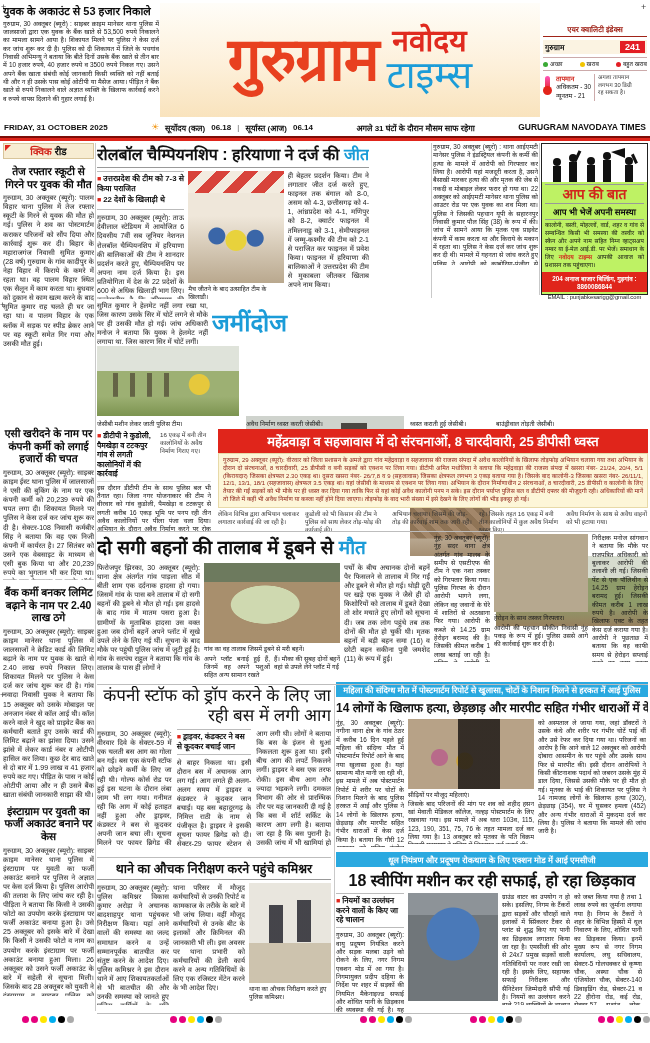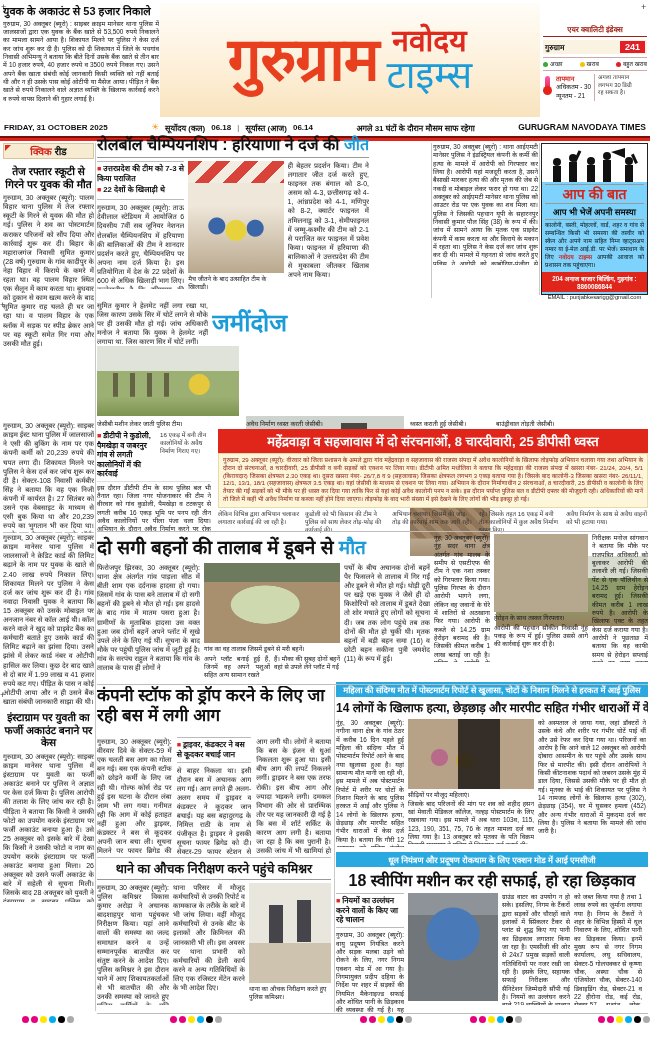--- a/index.html
+++ b/index.html
@@ -41,35 +41,35 @@
   .dateline{left:0;top:118px;width:650px;height:18px;display:flex;align-items:center;font-size:8px;font-weight:700;padding:0 4px;gap:6px}
   .redrule{left:0;top:136px;width:650px;height:5px;background:linear-gradient(180deg,#7e0d07 0 35%,#fff 35% 45%,#e0251b 45% 100%)}
   .sun{color:#f29a1d;font-size:9px}
   
   .rail{left:3px;top:143px;width:91px;height:868px}
   .qr-label{height:16px;background:#f7ecd2;border:1px solid #d8c49a;display:flex;align-items:center;justify-content:center;gap:3px;font-size:10px;font-weight:700;position:relative}
   .qr-tri{position:absolute;left:1px;top:1px;width:0;height:0;border-left:6px solid #e0251b;border-bottom:6px solid transparent}
   .qr-red{color:#d2261c}
   .rail h4{font-size:10.5px;line-height:1.2;font-weight:700;text-align:center;margin:6px 0 3px;color:#0c0c0c}
   
-  .rollball{left:97px;top:133px;width:272px;height:156px}
+  .rollball{left:97px;top:143px;width:272px;height:156px}
   .rb-head{font-size:16px;font-weight:800;white-space:nowrap;overflow:hidden;border-bottom:1px solid #999;padding-bottom:2px;margin-bottom:3px}
   .rb-row{display:flex;gap:4px}
   .rb-left{width:106px}
   .rb-bullets{border:1px solid #bbb;border-left:none;border-right:none;padding:2px 0;margin-bottom:3px}
   .blt{font-size:7.8px;font-weight:700;line-height:1.25;margin-bottom:2px}
   .sq{color:#e0251b;font-size:7px;margin-right:2px}
   .rb-photo{width:116px}
   .rb-right{width:99px}
   .photo{position:relative;background:#b6a88f;width:100%}
   
   .baisakhi{left:433px;top:143px;width:105px;height:155px}
   .baisakhi h4{font-size:10.5px;font-weight:700;line-height:1.2;text-align:center;border-bottom:1px solid #999;padding-bottom:3px;margin-bottom:3px}
   
-  .akb{left:541px;top:143px;width:107px;height:152px;border:1.5px solid #222;background:#7dd3fc}
+  .akb{left:541px;top:143px;width:107px;height:152px;border:1.5px solid #222;background:#bef264}
   .akb-art{height:38px;background:#fff;display:flex;align-items:flex-end;justify-content:center;overflow:hidden}
   .akb-title{font-size:14px;font-weight:900;color:#d2261c;text-align:center;border-top:1px solid #999;border-bottom:1px solid #999;margin:2px 3px;line-height:1.3}
   .akb-sub{font-size:8.5px;font-weight:700;text-align:center;border-bottom:1px solid #999;margin:0 3px;padding-bottom:2px}
   .akb-body{font-size:6px;line-height:1.32;padding:2px 3px;text-align:justify}
   .akb-brand{color:#d2261c;font-weight:700}
   .akb-bar{background:#e0251b;color:#fff;font-size:6.3px;font-weight:700;text-align:center;padding:2px 1px}
   .akb-mail{font-size:5.8px;text-align:center;padding-top:2px;color:#222}
   
   .sx-head{left:212px;top:299px;width:436px;height:45px;font-size:24px;font-weight:900;white-space:nowrap;overflow:hidden;display:flex;align-items:center;gap:6px}
   .scoot2{left:97px;top:301px;width:111px;height:43px}
@@ -94,21 +94,21 @@
   .ss-r{width:86px}
   .ss-below{display:flex;gap:4px;margin-top:2px}
   .ss-below div{flex:1}
   
   .heroin{left:434px;top:534px;width:214px;height:150px}
   .hr-head{font-size:12.5px;font-weight:800;white-space:nowrap;overflow:hidden;margin-bottom:3px}
   .hr-row{display:flex;gap:4px}
   .hr-l{width:56px}.hr-m{width:94px}.hr-r{width:56px}
   
   .bus{left:97px;top:686px;width:234px;height:172px}
-  .bus-head{font-size:17px;font-weight:700;text-align:left;line-height:1.15;margin-bottom:12px}
+  .bus-head{font-size:17px;font-weight:400;text-align:right;line-height:1.15;margin-bottom:4px}
   .bus-row{display:flex;gap:5px}
   .bus-row .c{flex:1}
   .bus-blt{border-top:1px solid #bbb;border-bottom:1px solid #bbb;padding:2px 0;margin-bottom:3px;font-size:7.8px;font-weight:700;line-height:1.25}
   
   .mahila{left:336px;top:682px;width:312px;height:168px}
   .strip{background:#2aa9e0;color:#fff;font-size:8.3px;font-weight:700;text-align:center;padding:2px 1px;white-space:nowrap;overflow:hidden}
   .mh-head2{font-size:12px;font-weight:800;text-align:center;padding:2px 0 3px;white-space:nowrap;overflow:hidden}
   .mw-row{display:flex;gap:4px}
   .mw-c1{width:68px}.mw-mid{width:126px}.mw-c4{width:108px}
   
@@ -189,21 +189,23 @@
   <div class="abs redrule"></div>
 
   <div class="abs rail hidden-flow">
     <div class="qr-label">
       <span class="qr-tri"></span>
       <span class="qr-red">क्विक</span>
       <span>रीड</span>
     </div>
     <h4>तेज रफ्तार स्कूटी से गिरने पर युवक की मौत</h4>
     <p class="b7 just hidden-flow" style="height:228px">गुरुग्राम, 30 अक्तूबर (ब्यूरो): पालम विहार थाना पुलिस में तेज रफ्तार स्कूटी के गिरने से युवक की मौत हो गई। पुलिस ने शव का पोस्टमार्टम कराकर परिजनों को सौंप दिया और कार्रवाई शुरू कर दी। बिहार के महाराजगंज निवासी सुमित कुमार (28 वर्ष) गुरुग्राम के गांव कादीपुर के नेहा विहार में किराये के कमरे में रहता था। वह पालम विहार स्थित एक सैलून में काम करता था। बुधवार को दुकान से काम खत्म करने के बाद सुमित कुमार राह चलते ही घर जा रहा था। व पालम विहार के एक ब्लॉक में सड़क पर स्पीड ब्रेकर आने पर वह स्कूटी समेत गिर गया और उसकी मौत हुई।</p>
+    <h4>एसी खरीदने के नाम पर कंपनी कर्मी को लगाई हजारों की चपत</h4>
     <p class="b7 just hidden-flow" style="height:112px">गुरुग्राम, 30 अक्तूबर (ब्यूरो): साइबर क्राइम ईस्ट थाना पुलिस में जालसाजों ने एसी की बुकिंग के नाम पर एक कंपनी कर्मी को 20,239 रुपये की चपत लगा दी। शिकायत मिलने पर पुलिस ने केस दर्ज कर जांच शुरू कर दी है। सेक्टर-108 निवासी कर्मबीर सिंह ने बताया कि वह एक निजी कंपनी में कार्यरत है। 27 सितंबर को उसने एक वेबसाइट के माध्यम से एसी बुक किया था और 20,239 रुपये का भुगतान भी कर दिया था। इसके बाद वेबसाइट पर उनके ऑर्डर को लेकर कोई अपडेट नहीं मिला तो ठगी का अहसास हुआ। पीड़ित ने हेल्पलाइन नंबर 1930 पर कॉल करके शिकायत दर्ज कराई।</p>
+    <h4>बैंक कर्मी बनकर लिमिट बढ़ाने के नाम पर 2.40 लाख ठगे</h4>
     <p class="b7 just hidden-flow" style="height:172px">गुरुग्राम, 30 अक्तूबर (ब्यूरो): साइबर क्राइम मानेसर थाना पुलिस में जालसाजों ने क्रेडिट कार्ड की लिमिट बढ़ाने के नाम पर युवक के खाते से 2.40 लाख रुपये निकाल लिए। शिकायत मिलने पर पुलिस ने केस दर्ज कर जांच शुरू कर दी है। गांव नवादा निवासी युवक ने बताया कि 15 अक्तूबर को उसके मोबाइल पर अनजान नंबर से कॉल आई थी। कॉल करने वाले ने खुद को प्राइवेट बैंक का कर्मचारी बताते हुए उसके कार्ड की लिमिट बढ़ाने का झांसा दिया। उसने झांसे में लेकर कार्ड नंबर व ओटीपी हासिल कर लिया। कुछ देर बाद खाते से दो बार में 1.99 लाख व 41 हजार रुपये कट गए। पीड़ित के पास न कोई ओटीपी आया और न ही उसने बैंक खाता संबंधी जानकारी साझा की थी।</p>
     <h4>इंस्टाग्राम पर युवती का फर्जी अकाउंट बनाने पर केस</h4>
     <p class="b7 just hidden-flow" style="height:150px">गुरुग्राम, 30 अक्तूबर (ब्यूरो): साइबर क्राइम मानेसर थाना पुलिस में इंस्टाग्राम पर युवती का फर्जी अकाउंट बनाने पर पुलिस ने अज्ञात पर केस दर्ज किया है। पुलिस आरोपी की तलाश के लिए जांच कर रही है। पीड़िता ने बताया कि किसी ने उसकी फोटो का उपयोग करके इंस्टाग्राम पर फर्जी अकाउंट बनाया हुआ है। उसे 25 अक्तूबर को इसके बारे में देखा कि किसी ने उसकी फोटो व नाम का उपयोग करके इंस्टाग्राम पर फर्जी अकाउंट बनाया हुआ मिला। 26 अक्तूबर को उसने फर्जी अकाउंट के बारे में सहेली से सूचना मिली। जिसके बाद 28 अक्तूबर को युवती ने इंस्टाग्राम व साइबर पुलिस को शिकायत दी।</p>
   </div>
 
   <div class="abs rollball hidden-flow">
     <div class="rb-head">
       <span>रोलबॉल चैम्पियनशिप : हरियाणा ने दर्ज की</span>
       <span class="blue">जीत</span>
     </div>
@@ -285,21 +287,21 @@
   <div class="abs photo" style="left:496px;top:346px;width:152px;height:70px;background:
       radial-gradient(circle at 45% 50%,#e6b820 0 18px,transparent 19px),
       linear-gradient(180deg,#d7dccf 0 32%,#8f9c6a 32% 68%,#97805f 100%)"></div>
   <div class="pcap cap" style="left:97px;width:142px">जेसीबी मशीन लेकर जाती पुलिस टीम।</div>
   <div class="pcap cap" style="left:246px;width:158px">अवैध निर्माण ध्वस्त करती जेसीबी।</div>
   <div class="pcap cap" style="left:410px;width:80px">ध्वस्त कराती हुई जेसीबी।</div>
   <div class="pcap cap" style="left:496px;width:152px">बाउंड्रीवाल तोड़ती जेसीबी।</div>
 
   <div class="abs dtp hidden-flow">
     <div class="dtp-top">
-      <div class="dtp-blt"><span class="sq">■</span><span>डीटीपी ने कुडोली, पैमखेड़ा व जबरनुर गांव से लगती कालोनियों में की कार्रवाई</span></div>
+      <div class="dtp-blt"><span class="sq">■</span><span>डीटीपी ने कुडोली, पैमखेड़ा व टटकपुर गांव से लगती कालोनियों में की कार्रवाई</span></div>
       <div class="dtp-note">16 एकड़ में बनी तीन कालोनियों के अवैध निर्माण गिराए गए।</div>
     </div>
     <p class="b65 just hidden-flow" style="height:52px">इस दौरान डीटीपी टीम के साथ पुलिस बल भी तैनात रहा। जिला नगर योजनाकार की टीम ने वीरवार को गांव कुडोली, पैमखेड़ा व टटकपुर से लगती करीब 16 एकड़ भूमि पर पनप रही तीन अवैध कालोनियों पर पीला पंजा चला दिया। अभियान के दौरान अवैध निर्माण करने पर रोक लगाने के साथ कड़ी कार्रवाई की चेतावनी भी अधिकारियों ने दी। जिले में कहीं भी अवैध कालोनियां बसाए जाने की शिकायतें मिलती हैं, जिन पर तुरंत कार्रवाई की जाती है।</p>
   </div>
 
   <div class="abs mah">
     <div class="mah-banner">महेंद्रवाड़ा व सहजावास में दो संरचनाओं, 8 चारदीवारी, 25 डीपीसी ध्वस्त</div>
     <div class="mah-body">गुरुग्राम, 29 अक्तूबर (ब्यूरो): वीरवार को जिला प्रशासन के अमले द्वारा गांव महेंद्रवाड़ा व सहजावास की राजस्व संपदा में अवैध कालोनियों के खिलाफ तोड़फोड़ अभियान चलाया गया तथा अभियान के दौरान दो संरचनाओं, 8 चारदीवारी, 25 डीपीसी व बनी सड़कों को एक्शन पर लिया गया। डीटीपी अमित मधोलिया ने बताया कि महेंद्रवाड़ा की राजस्व संपदा में खसरा नंबर- 21/24, 20/4, 5/1 (किरायदार) जिसका क्षेत्रफल 2.30 एकड़ था। दूसरा खसरा नंबर- 26/7,8 व 9 (सहजावास) जिसका क्षेत्रफल लगभग 3 एकड़ बताया गया है। जिसके बाद कालोनी-3 जिसका खसरा नंबर- 26/11/1, 12/1, 13/1, 18/1 (सहजावास) क्षेत्रफल 3.5 एकड़ था। यहां जेसीबी के माध्यम से एक्शन पर लिया गया। अभियान के दौरान निर्माणाधीन 2 संरचनाओं, 8 चारदीवारी, 25 डीपीसी व कालोनी के लिए तैयार की गईं सड़कों को भी मौके पर ही ध्वस्त कर दिया गया ताकि फिर से यहां कोई अवैध कालोनी पनप न सके। इस दौरान पर्याप्त पुलिस बल व डीटीपी दफ्तर की मौजूदगी रही। अधिकारियों की मानें तो जिले में कहीं भी अवैध निर्माण या कब्जा नहीं होने दिया जाएगा। तोड़फोड़ के बाद भारी संख्या में इसे देखने के लिए लोगों की भीड़ इकट्ठा हो गई।</div>
     <div class="mah-cols">
       <div>लेकिन विभिन्न द्वारा अभियान चलाकर लगातार कार्रवाई की जा रही है।</div>

